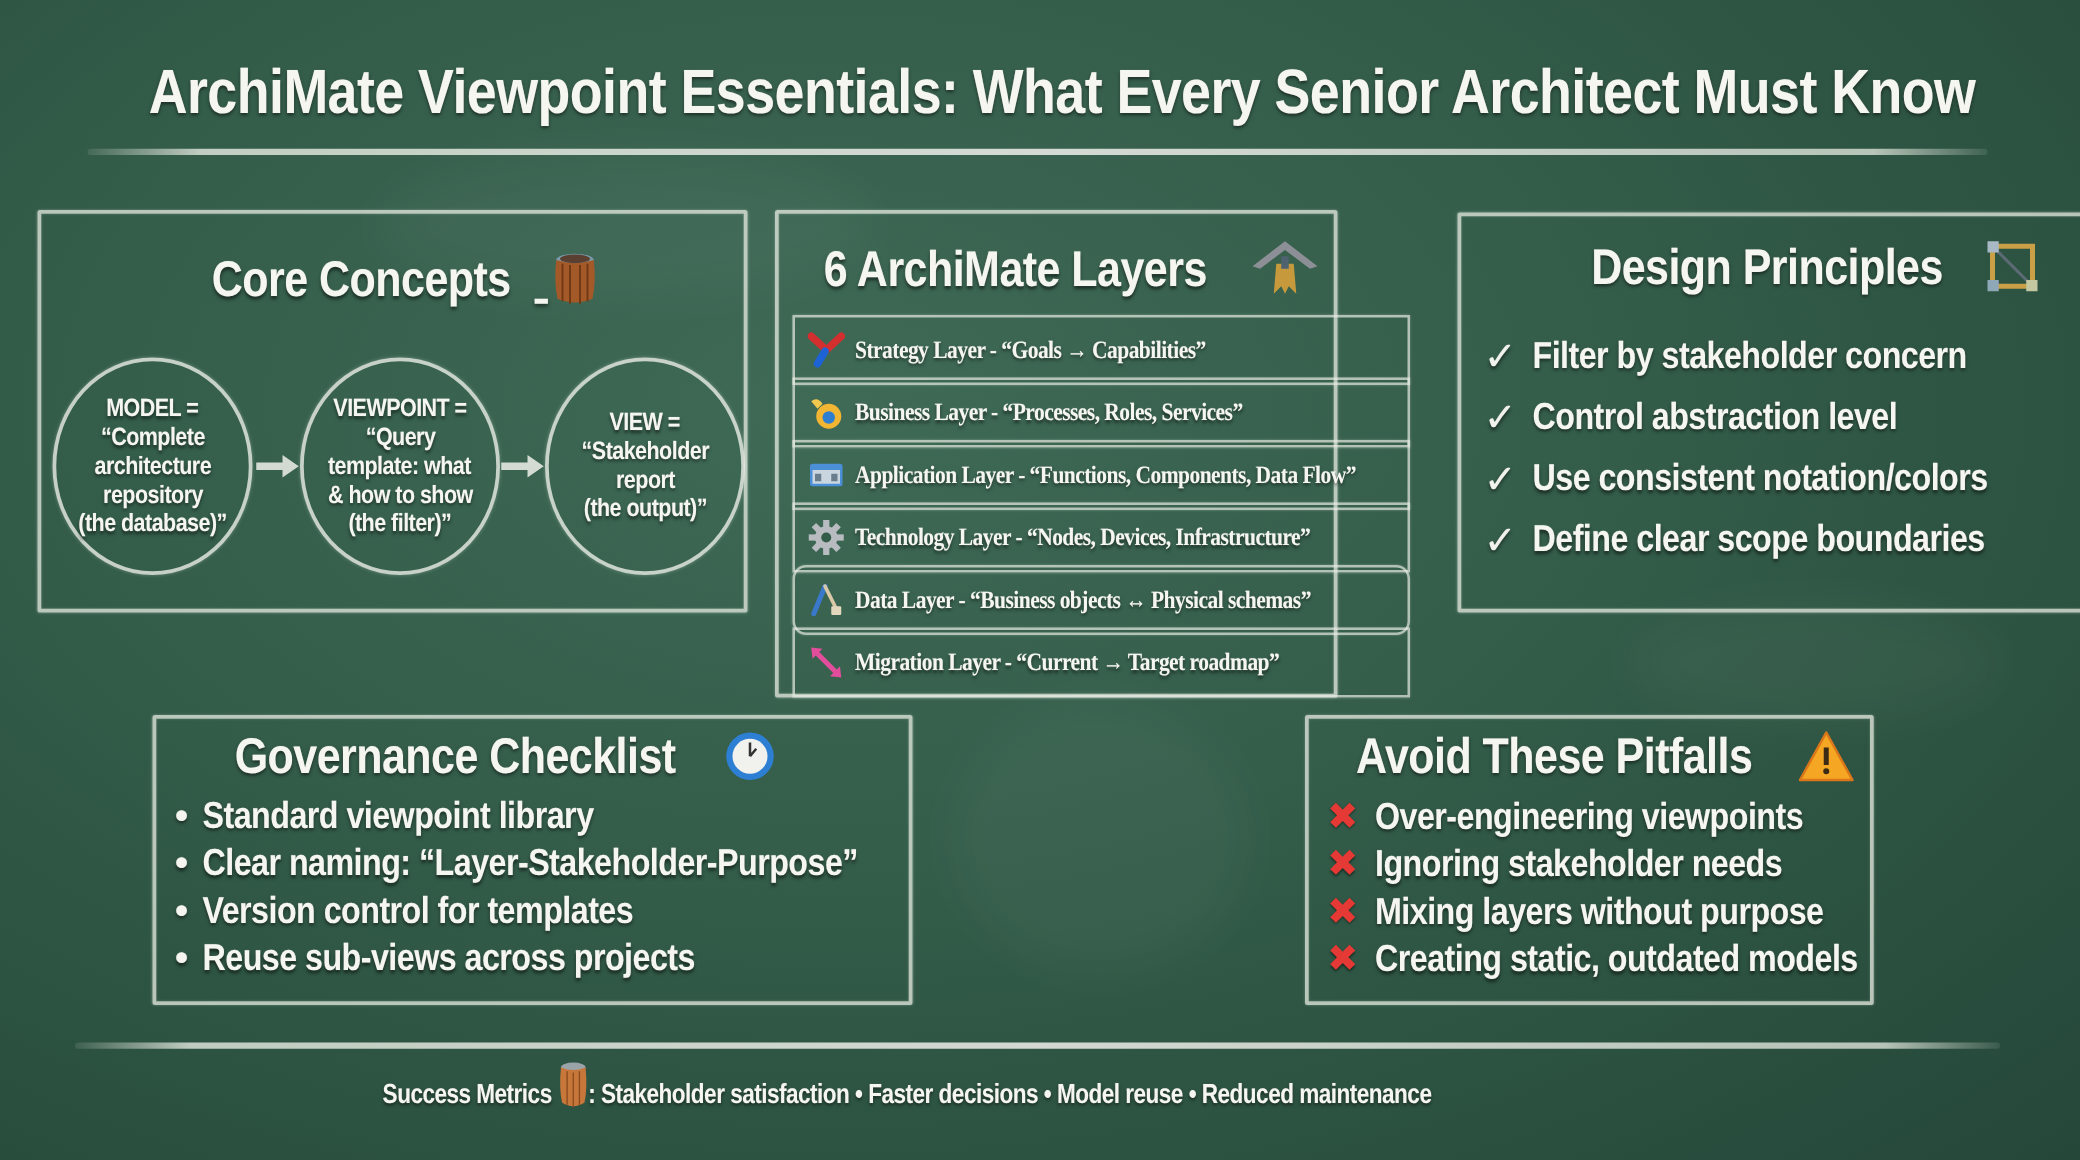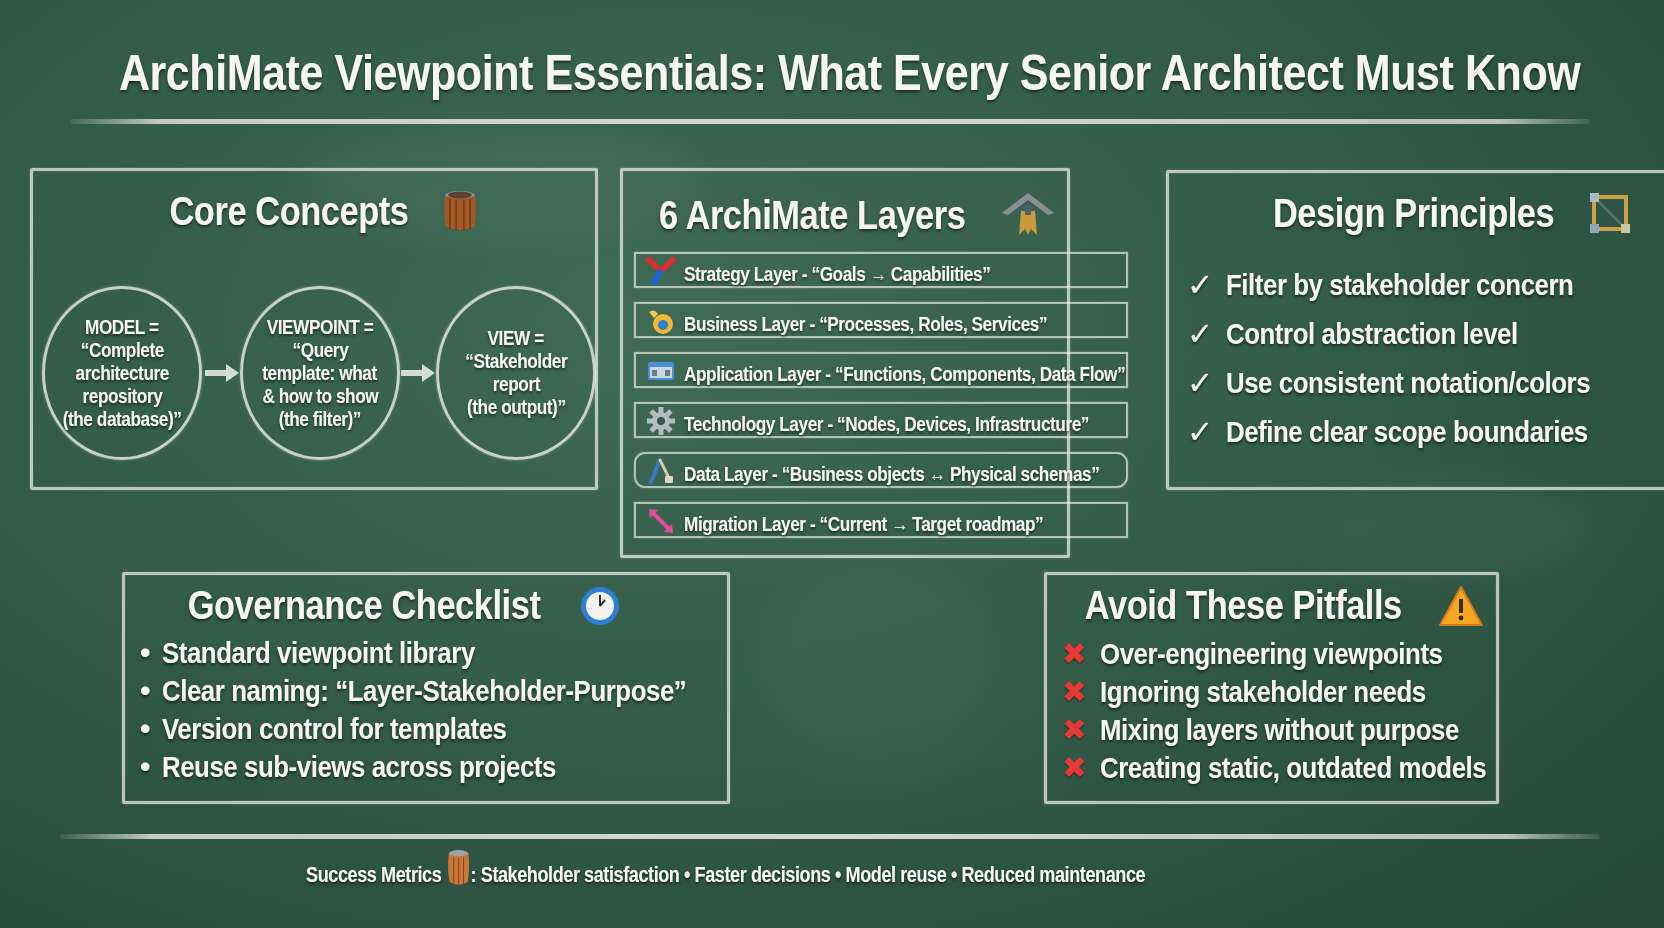--- a/index.html
+++ b/index.html
@@ -39,24 +39,24 @@
   .circle {
     position: absolute; width: 160px; height: 174px;
     border: 3px solid rgba(235,238,230,0.8); border-radius: 50%;
     display: flex; align-items: center; justify-content: center; text-align: center;
     box-shadow: 0 0 3px rgba(255,255,255,0.3);
   }
   .circle-text { font-size: 20px; line-height: 23px; }
   .arrow { position: absolute; width: 36px; height: 22px; }
 
   .layer-row {
-    position: absolute; left: 634px; width: 494px; height: 36px;
+    position: absolute; left: 634px; width: 494px; height: 56px;
     border: 2px solid rgba(232,236,226,0.7);
     box-shadow: 0 0 2px rgba(255,255,255,0.3);
-    display: flex; align-items: flex-end; padding-left: 10px;
+    display: flex; align-items: center; padding-left: 10px; font-family: Liberation Serif, serif;
   }
   .layer-icon { width: 30px; height: 30px; margin-right: 8px; flex-shrink: 0; }
   .layer-text { font-size: 20px; }
 
   .list-item { position: absolute; font-size: 30px; display: flex; align-items: center; white-space: nowrap; }
   .mark { display: inline-block; width: 36px; text-align: center; margin-right: 8px; }
   .check { color: #f2f2ec; font-size: 32px; }
   .cross { color: #e53935; font-size: 30px; text-shadow: 0 1px 2px rgba(0,0,0,0.5); }
   .bullet { width: 22px; margin-right: 6px; }
 
@@ -68,21 +68,21 @@
 <div class="smudge" style="left:300px;top:120px;width:400px;height:120px;"></div>
 <div class="smudge" style="left:760px;top:560px;width:240px;height:220px;"></div>
 <div class="smudge" style="left:1300px;top:480px;width:300px;height:100px;"></div>
 
 <div id="main-title" class="chalk-text">
   <span class="condensed-c">ArchiMate Viewpoint Essentials: What Every Senior Architect Must Know</span>
 </div>
 <div class="chalk-line" style="left:70px;top:119px;width:1520px;"></div>
 
 <div class="panel" style="left:30px;top:168px;width:568px;height:322px;">
-  <div class="panel-title chalk-text" style="top:18px;">
+  <div class="panel-title chalk-text" style="top:30px;text-decoration:underline;">
     <span class="condensed-c">Core Concepts</span>
     <svg width="36" height="44" viewBox="0 0 36 44" style="vertical-align:-8px;margin-left:4px;">
       <ellipse cx="18" cy="7" rx="15" ry="5" fill="#7a9aa8"></ellipse>
       <path d="M3 7 Q1 24 4 38 Q18 44 32 38 Q35 24 33 7 Q18 12 3 7Z" fill="#a35a28"></path>
       <path d="M8 10 L8 40 M14 11 L14 42 M22 11 L22 42 M28 10 L28 40" stroke="#6e3914" stroke-width="1.5"></path>
       <ellipse cx="18" cy="6" rx="12" ry="3.5" fill="#5b4032"></ellipse>
     </svg>
   </div>
 </div>
 

